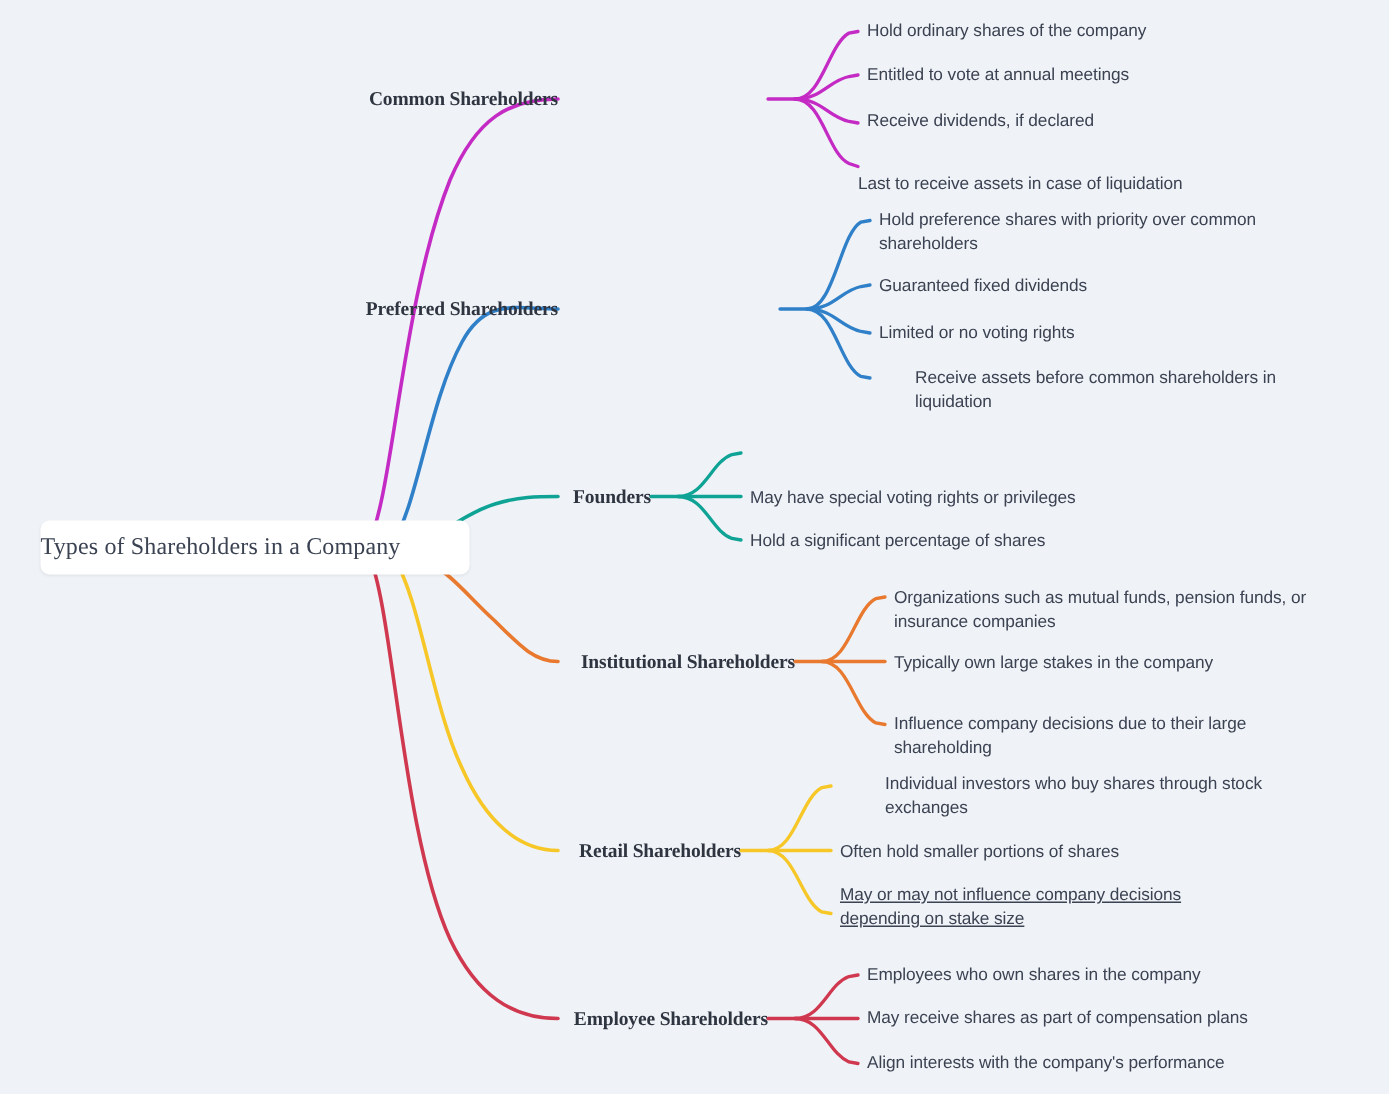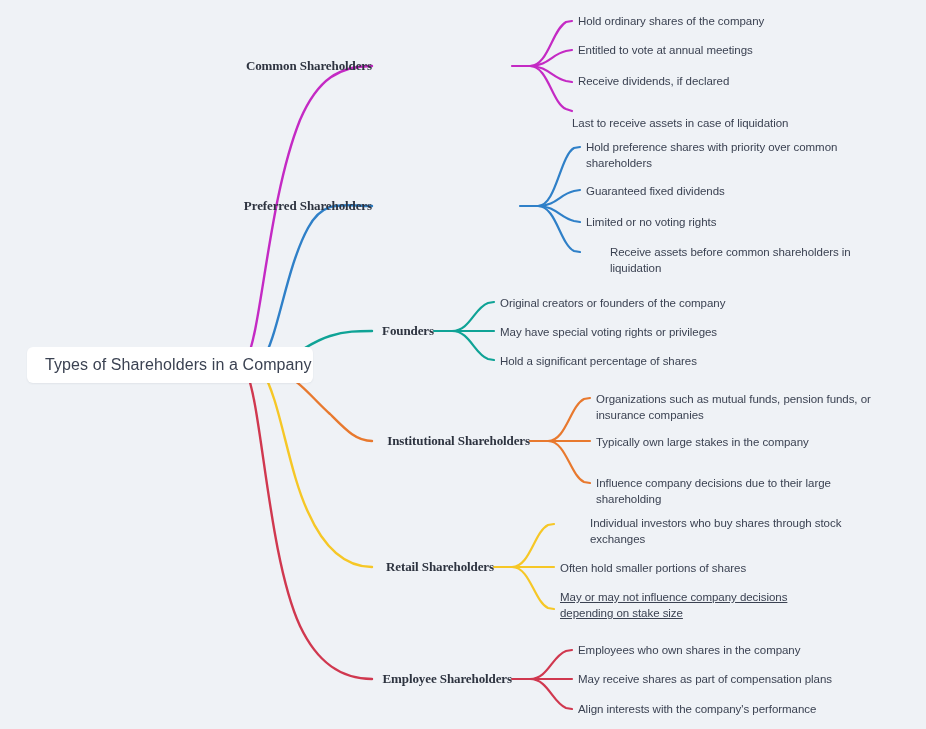--- a/index.html
+++ b/index.html
@@ -33,23 +33,24 @@
     height: 36px;
     background: #ffffff;
     border-radius: 6px;
     display: flex;
     align-items: center;
     box-shadow: 0 1px 2px rgba(40,50,70,0.07);
   }
   .root-label {
     font-size: 16px;
     color: #3b4252;
-    padding-left: 18px;
+    padding-left: 0;
     letter-spacing: 0.1px;
     white-space: nowrap;
+    font-family: Liberation Serif, serif;
   }
   .branch-label {
     position: absolute;
     font-size: 13px;
     font-weight: bold;
     color: #2e3440;
     white-space: nowrap;
     transform: translateY(-50%);
     text-align: right;
     letter-spacing: -0.1px;
@@ -131,21 +132,20 @@
   <div class="leaf-label" style="left:578px; top:73px;">Receive dividends, if declared</div>
   <div class="leaf-label" style="left:572px; top:103px;margin-top:12px;">Last to receive assets in case of liquidation</div>
 
   <div class="branch-label" style="left:372px; top:206px; transform:translate(-100%,-50%);">Preferred Shareholders</div>
   <div class="leaf-label two-line" style="left:586px; top:139px; width:264px;">Hold preference shares with priority over common shareholders</div>
   <div class="leaf-label" style="left:586px; top:183px;">Guaranteed fixed dividends</div>
   <div class="leaf-label" style="left:586px; top:214px;">Limited or no voting rights</div>
   <div class="leaf-label two-line" style="left:586px; top:244px; width:254px;margin-left:24px;">Receive assets before common shareholders in liquidation</div>
 
   <div class="branch-label" style="left:434px; top:331px; transform:translate(-100%,-50%);">Founders</div>
-  <div class="leaf-label" style="left:500px; top:295px;">Original creators or founders of the company</div>
   <div class="leaf-label" style="left:500px; top:324px;">May have special voting rights or privileges</div>
   <div class="leaf-label" style="left:500px; top:353px;">Hold a significant percentage of shares</div>
 
   <div class="branch-label" style="left:530px; top:441px; transform:translate(-100%,-50%);">Institutional Shareholders</div>
   <div class="leaf-label two-line" style="left:596px; top:391px; width:276px;">Organizations such as mutual funds, pension funds, or insurance companies</div>
   <div class="leaf-label" style="left:596px; top:434px;">Typically own large stakes in the company</div>
   <div class="leaf-label two-line" style="left:596px; top:463px; width:240px;margin-top:12px;">Influence company decisions due to their large shareholding</div>
 
   <div class="branch-label" style="left:494px; top:567px; transform:translate(-100%,-50%);">Retail Shareholders</div>
   <div class="leaf-label two-line" style="left:590px; top:515px; width:254px;">Individual investors who buy shares through stock exchanges</div>

